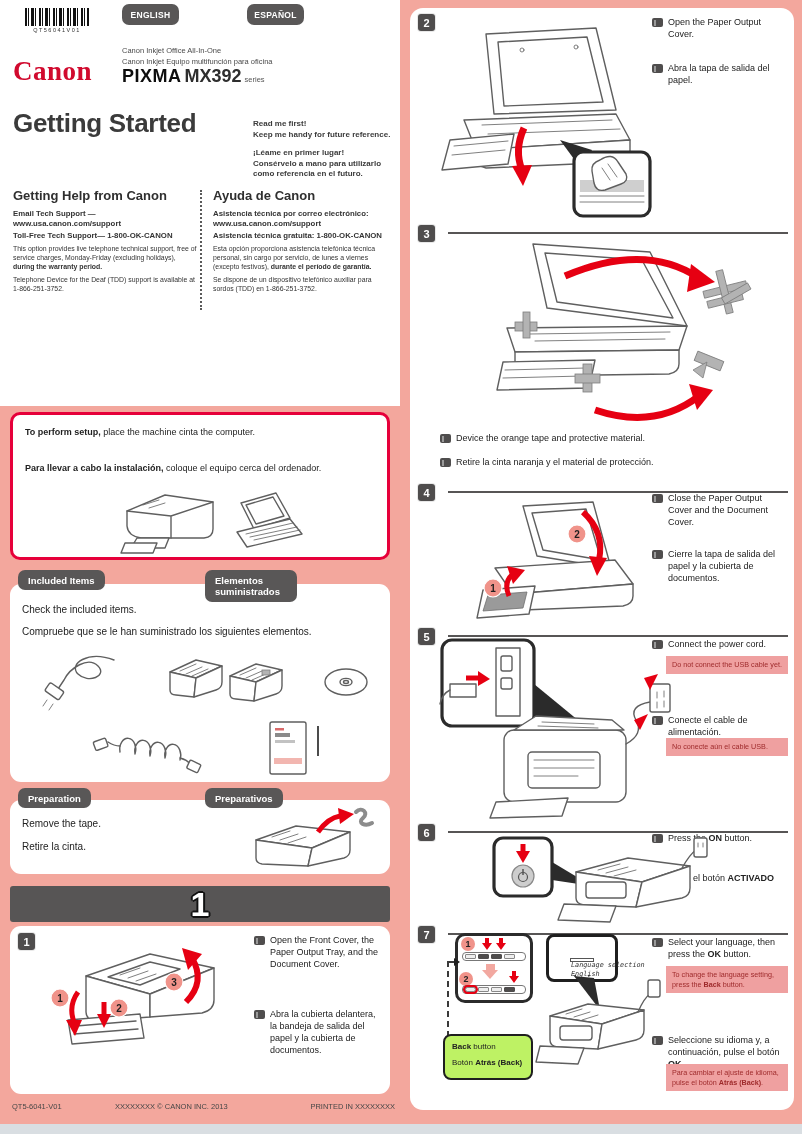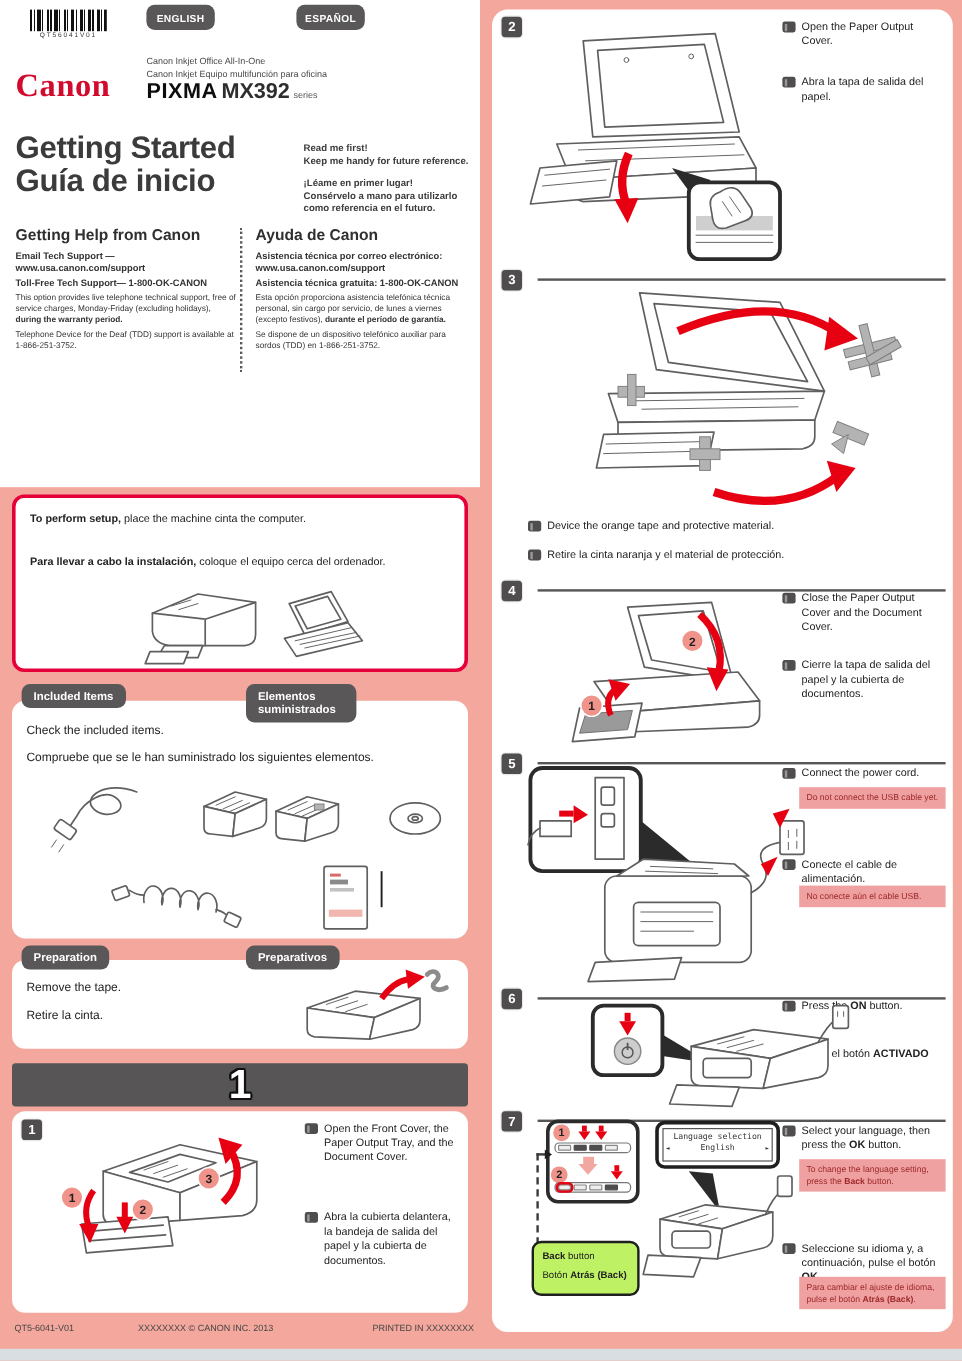--- a/index.html
+++ b/index.html
@@ -64,21 +64,21 @@
   .panel-box { position:absolute; left:45px; top:925px; width:78px; height:70px; border:3px solid #2b2b2b; border-radius:10px; background:#fff; }
   .pcircle { position:absolute; width:14px; height:14px; border-radius:50%; background:#f0938a; color:#222; font-size:9px; font-weight:bold; display:flex; align-items:center; justify-content:center; }
   .rarrow { position:absolute; width:0; height:0; border-left:5px solid transparent; border-right:5px solid transparent; border-top:7px solid #e60012; }
   .rarrow-stem { position:absolute; width:4px; height:5px; background:#e60012; }
   .btnbar { position:absolute; height:9px; border:1px solid #777; border-radius:4px; background:#fff; display:flex; align-items:center; gap:2px; padding:0 2px; }
   .btnbar .k { width:11px; height:5px; border:1px solid #888; border-radius:1px; background:#eee; }
   .btnbar .k.dark { background:#4f4d4d; border-color:#4f4d4d; }
   .btnbar .k.circled { box-shadow:0 0 0 2px #e60012; border-radius:4px; }
   .pink-big-arrow { position:absolute; width:0; height:0; border-left:8px solid transparent; border-right:8px solid transparent; border-top:9px solid #f2a8a0; }
   .pink-big-stem { position:absolute; width:9px; height:7px; background:#f2a8a0; }
-  .lcd-box { position:absolute; left:136px; top:926px; width:104px; height:40px; border:3px solid #1f1f1f; border-radius:8px; background:#fff; padding:3px; }
+  .lcd-box { position:absolute; left:136px; top:926px; width:72px; height:40px; border:3px solid #1f1f1f; border-radius:8px; background:#fff; padding:21px;font-style:italic; }
   .lcd-inner { border:1px solid #555; height:100%; position:relative; font-family:"DejaVu Sans Mono", monospace; font-size:6.8px; color:#333; text-align:center; padding-top:2px; }
   .lcd-l1 { white-space:nowrap; }
   .lcd-l2 { margin-top:1px; }
   .lcd-arr { position:absolute; top:13px; font-size:5px; color:#333; }
   .lcd-arr.l { left:2px; } .lcd-arr.r { right:2px; }
   .back-box { position:absolute; left:33px; top:1026px; width:90px; height:46px; border:2.5px solid #1f1f1f; border-radius:8px; background:#bef264; font-size:8px; color:#222; padding:6px 7px; z-index:2; }
   .back-box .l2 { margin-top:7px; }
   .dash-line { position:absolute; left:37px; top:953px; width:8px; height:76px; border-left:2px dashed #3a3a3a; border-top:2px dashed #3a3a3a; }
   .dash-head { position:absolute; left:44px; top:950px; width:0; height:0; border-top:4px solid transparent; border-bottom:4px solid transparent; border-left:6px solid #1f1f1f; }
 
@@ -115,21 +115,20 @@
     <div class="product-desc">
       <div>Canon Inkjet Office All-In-One</div>
       <div>Canon Inkjet Equipo multifunción para oficina</div>
     </div>
     <div class="canon-logo">Canon</div>
     <div class="pixma-line">
       <span class="pixma">PIXMA</span><span class="model">MX392</span><span class="series">series</span>
     </div>
     <div class="title">
       <div>Getting Started</div>
-      <div>Guía de inicio</div>
     </div>
     <div class="readme">
       <div>Read me first!</div>
       <div>Keep me handy for future reference.</div>
       <div class="gap"></div>
       <div>¡Léame en primer lugar!</div>
       <div>Consérvelo a mano para utilizarlo</div>
       <div>como referencia en el futuro.</div>
     </div>
 

